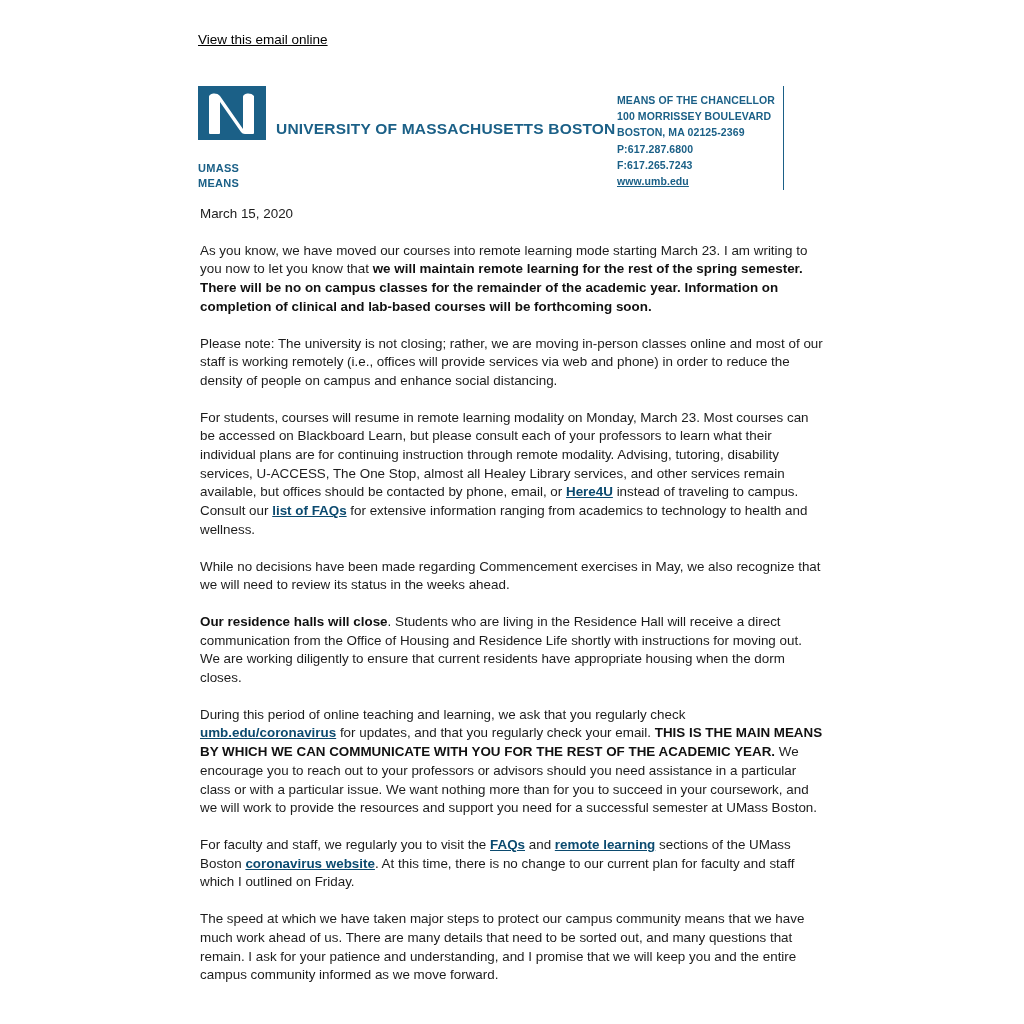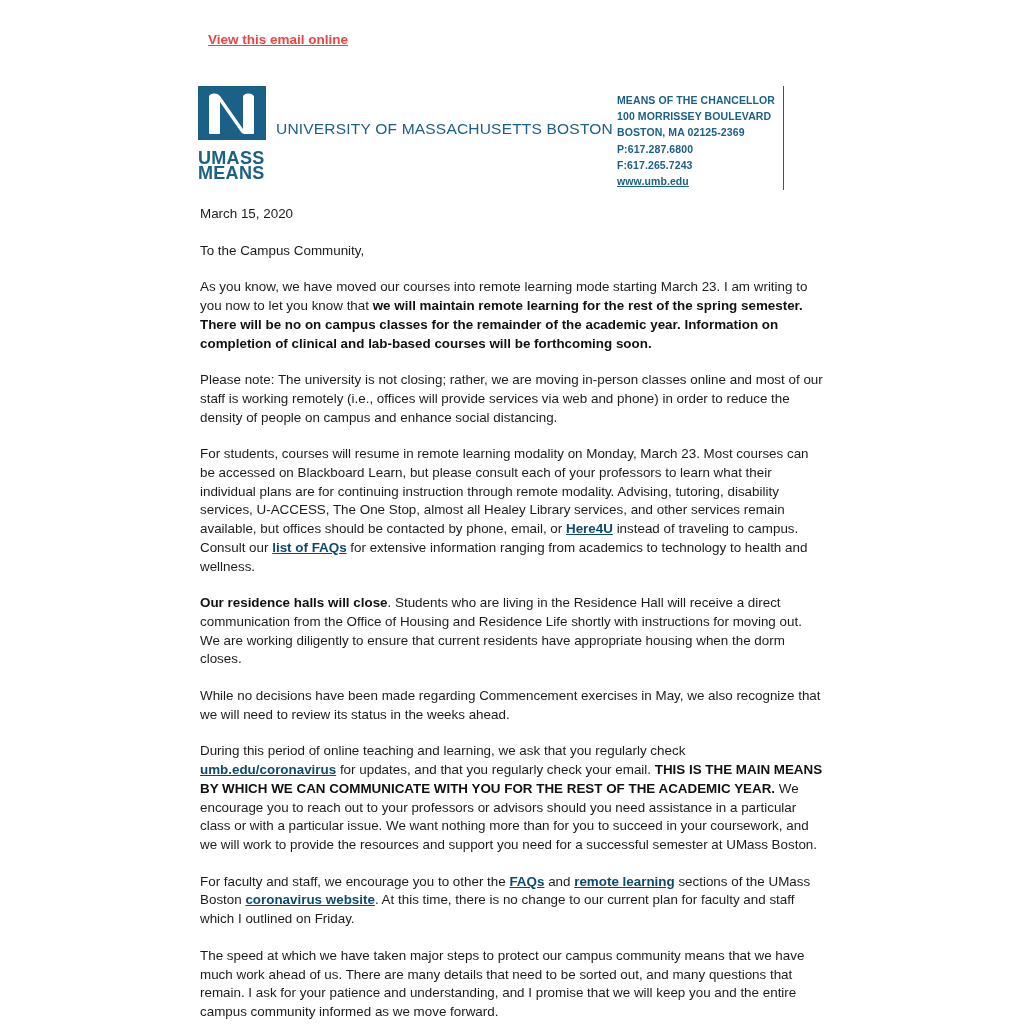--- a/index.html
+++ b/index.html
@@ -17,25 +17,24 @@
   .page {
     position: relative;
     width: 1024px;
     height: 1024px;
   }
   .view-online {
     position: absolute;
     left: 198px;
     top: 32px;
     font-size: 13.5px;
-    color: #ef4444;
-    font-weight: bold;
+    color: #000000;
+    font-weight: normal;
     text-decoration: underline;
     cursor: pointer;
-    margin-left: 10px;
   }
   .header {
     position: absolute;
     left: 198px;
     top: 86px;
     width: 628px;
     height: 104px;
   }
   .logo {
     position: absolute;
@@ -51,33 +50,33 @@
     background: #1b6087;
   }
   .logo-mark .swoosh {
     position: absolute;
     left: 9px;
     top: 5px;
     width: 50px;
     height: 44px;
   }
   .logo-word {
-    margin-top: 11px;
+    margin-top: 21px;
     color: #1b6087;
     font-weight: bold;
-    font-size: 18px;
+    font-size: 11px;
     line-height: 15px;
     letter-spacing: 0.3px;
   }
   .univ-name {
     position: absolute;
     left: 78px;
     top: 34px;
     font-size: 15.5px;
-    font-weight: normal;
+    font-weight: bold;
     color: #1b6087;
     letter-spacing: 0.2px;
   }
   .divider {
     position: absolute;
     left: 585px;
     top: 0px;
     width: 1px;
     height: 104px;
     background: #1b6087;
@@ -148,32 +147,31 @@
       <div>P:617.287.6800</div>
       <div>F:617.265.7243</div>
       <div><a href="#">www.umb.edu</a></div>
     </div>
   </div>
 
   <div class="body-col">
 
     <p>March 15, 2020</p>
 
-    <p>To the Campus Community,</p>
 
     <p><span>As you know, we have moved our courses into remote learning mode starting March 23. I am writing to you now to let you know that </span><b>we will maintain remote learning for the rest of the spring semester. There will be no on campus classes for the remainder of the academic year.   Information on completion of clinical and lab-based courses will be forthcoming soon.</b></p>
 
     <p>Please note:  The university is not closing; rather, we are moving in-person classes online and most of our staff is working remotely (i.e., offices will provide services via web and phone) in order to reduce the density of people on campus and enhance social distancing.</p>
 
     <p><span>For students, courses will resume in remote learning modality on Monday, March 23.  Most courses can be accessed on Blackboard Learn, but please consult each of your professors to learn what their individual plans are for continuing instruction through remote modality.  Advising, tutoring, disability services, U-ACCESS, The One Stop, almost all Healey Library services, and other services remain available, but offices should be contacted by phone, email, or </span><a href="#">Here4U</a><span> instead of traveling to campus.  Consult our </span><a href="#">list of FAQs</a><span> for extensive information ranging from academics to technology to health and wellness.</span></p>
 
+    <p>While no decisions have been made regarding Commencement exercises in May, we also recognize that we will need to review its status in the weeks ahead.</p>
+
     <p><b>Our residence halls will close</b><span>. Students who are living in the Residence Hall will receive a direct communication from the Office of Housing and Residence Life shortly with instructions for moving out.  We are working diligently to ensure that current residents have appropriate housing when the dorm closes.</span></p>
-
-    <p>While no decisions have been made regarding Commencement exercises in May, we also recognize that we will need to review its status in the weeks ahead.</p>
 
     <p><span>During this period of online teaching and learning, we ask that you regularly check </span><a href="#">umb.edu/coronavirus</a><span> for updates, and that you regularly check your email.  </span><b>THIS IS THE MAIN MEANS BY WHICH WE CAN COMMUNICATE WITH YOU FOR THE REST OF THE ACADEMIC YEAR.</b><span>  We encourage you to reach out to your professors or advisors should you need assistance in a particular class or with a particular issue. We want nothing more than for you to succeed in your coursework, and we will work to provide the resources and support you need for a successful semester at UMass Boston.</span></p>
 
-    <p><span>For faculty and staff, we encourage you to other the </span><a href="#">FAQs</a><span> and </span><a href="#">remote learning</a><span> sections of the UMass Boston </span><a href="#">coronavirus website</a><span>. At this time, there is no change to our current plan for faculty and staff which I outlined on Friday.</span></p>
+    <p><span>For faculty and staff, we regularly you to visit the </span><a href="#">FAQs</a><span> and </span><a href="#">remote learning</a><span> sections of the UMass Boston </span><a href="#">coronavirus website</a><span>. At this time, there is no change to our current plan for faculty and staff which I outlined on Friday.</span></p>
 
     <p>The speed at which we have taken major steps to protect our campus community means that we have much work ahead of us. There are many details that need to be sorted out, and many questions that remain. I ask for your patience and understanding, and I promise that we will keep you and the entire campus community informed as we move forward.</p>
 
   </div>
 </div>
 
 </body></html>

